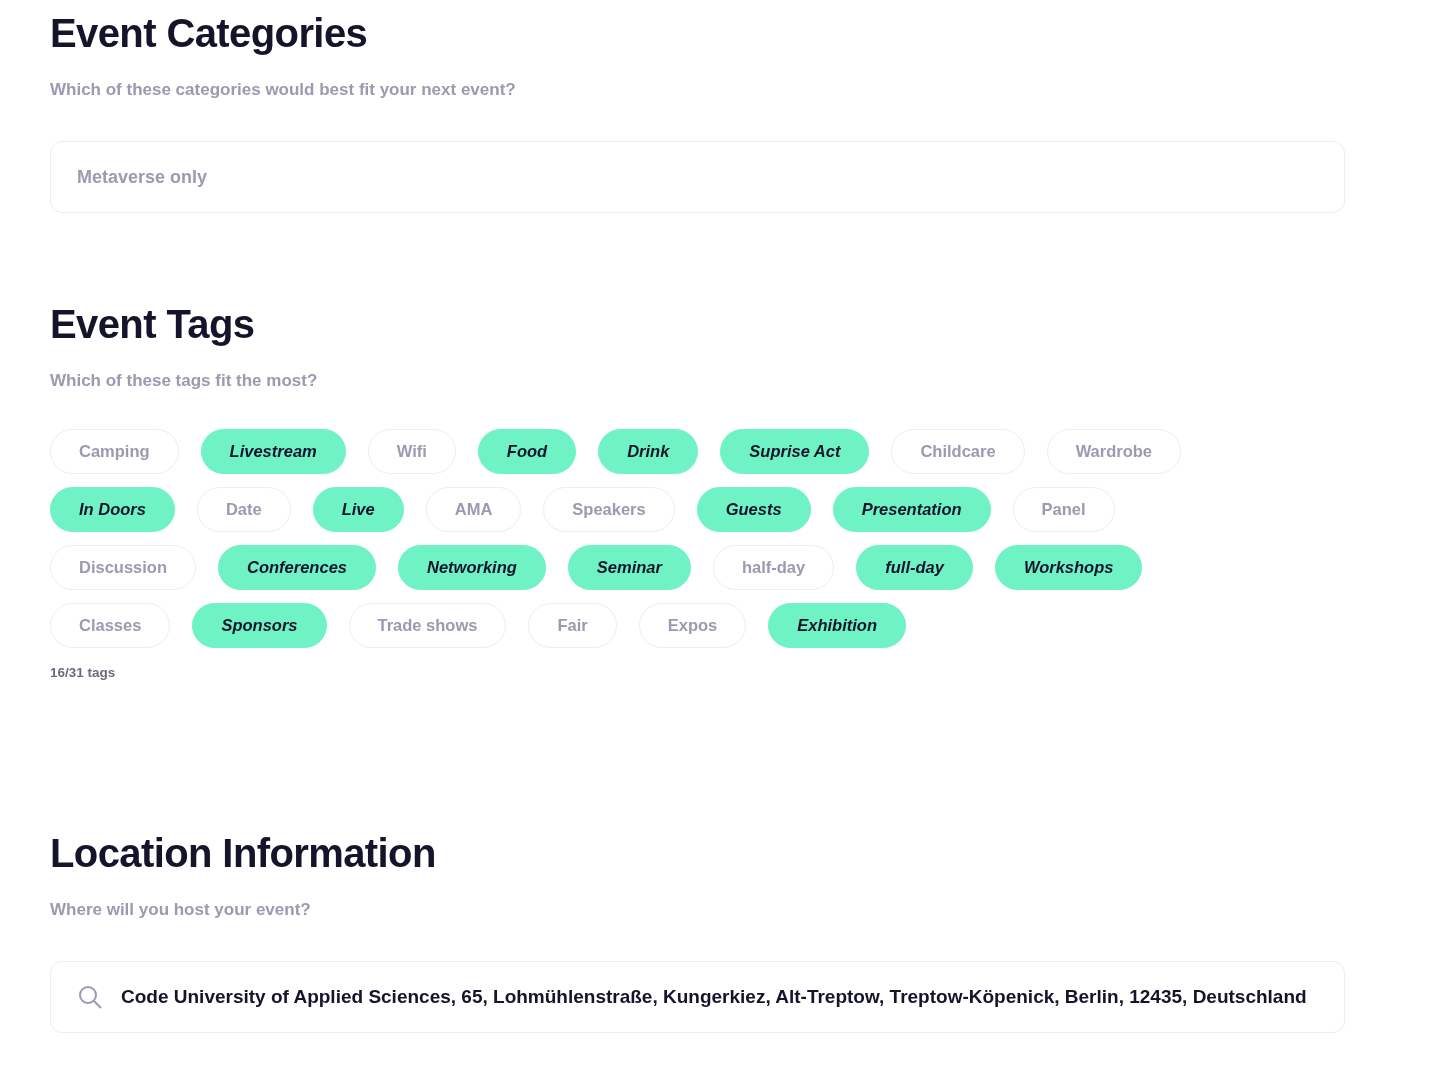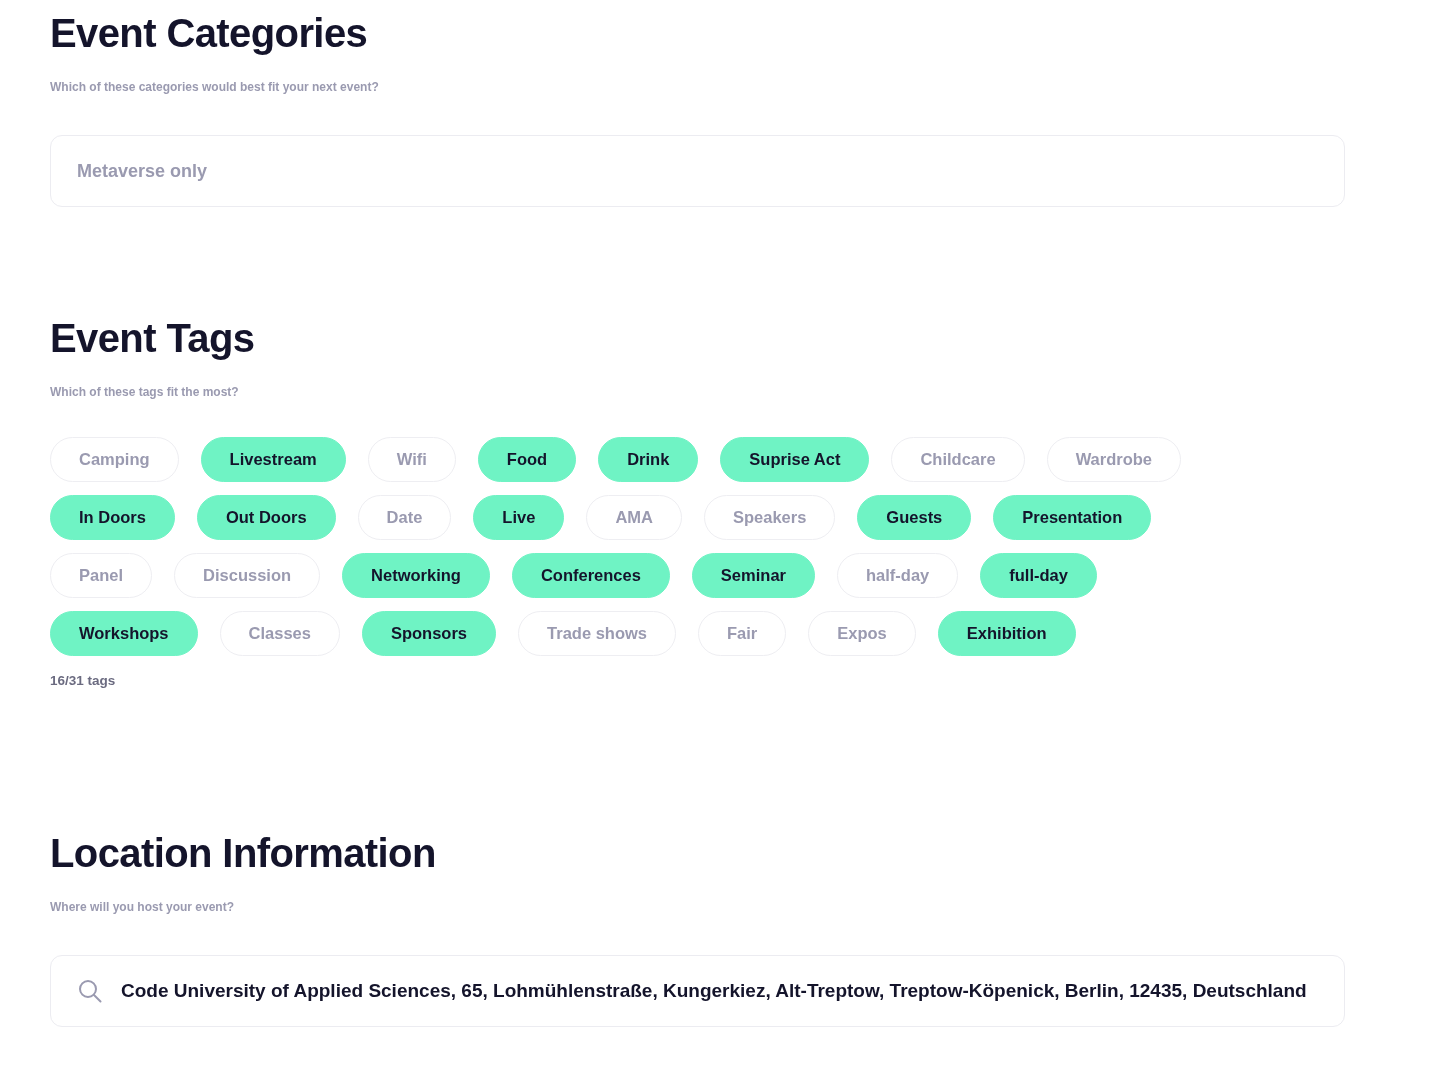--- a/index.html
+++ b/index.html
@@ -26,32 +26,32 @@
   
   .section-title {
     font-size: 40px;
     font-weight: bold;
     color: #14142b;
     letter-spacing: -0.6px;
     margin: 0;
     line-height: 1.05;
   }
   .section-sub {
-    font-size: 12px;
+    font-size: 17px;
     font-weight: bold;
     color: #9a9ab0;
     margin: 0;
     line-height: 1.2;
   }
 
   
   #categories-section { position: absolute; left: 50px; top: 12px; width: 1340px; }
   #categories-section .section-sub { margin-top: 26px; }
 
-  #tags-section { position: absolute; left: 50px; top: 317px; width: 1340px; }
+  #tags-section { position: absolute; left: 50px; top: 303px; width: 1340px; }
   #tags-section .section-sub { margin-top: 26px; }
 
   #location-section { position: absolute; left: 50px; top: 832px; width: 1340px; }
   #location-section .section-sub { margin-top: 26px; }
 
   
   .field-box {
     margin-top: 41px;
     width: 1295px;
     height: 72px;
@@ -106,20 +106,21 @@
   }
   .tag.off {
     background: #ffffff;
     border: 1px solid #eeeef2;
     color: #9a9ab0;
   }
   .tag.on {
     background: #6ff3c4;
     border: 1px solid #6ff3c4;
     color: #14142b;
+    font-style: italic;
   }
   .tag-counter {
     margin-top: 17px;
     font-size: 13.5px;
     font-weight: bold;
     color: #6b6b80;
   }
 </style>
 </head>
 <body>
@@ -142,31 +143,30 @@
     <div class="tags-wrap" id="tags-wrap">
         <div class="tag off">Camping</div>
         <div class="tag on">Livestream</div>
         <div class="tag off">Wifi</div>
         <div class="tag on">Food</div>
         <div class="tag on">Drink</div>
         <div class="tag on">Suprise Act</div>
         <div class="tag off">Childcare</div>
         <div class="tag off">Wardrobe</div>
         <div class="tag on">In Doors</div>
-        <div class="tag on">Out Doors</div>
         <div class="tag off">Date</div>
         <div class="tag on">Live</div>
         <div class="tag off">AMA</div>
         <div class="tag off">Speakers</div>
         <div class="tag on">Guests</div>
         <div class="tag on">Presentation</div>
         <div class="tag off">Panel</div>
         <div class="tag off">Discussion</div>
+        <div class="tag on">Conferences</div>
         <div class="tag on">Networking</div>
-        <div class="tag on">Conferences</div>
         <div class="tag on">Seminar</div>
         <div class="tag off">half-day</div>
         <div class="tag on">full-day</div>
         <div class="tag on">Workshops</div>
         <div class="tag off">Classes</div>
         <div class="tag on">Sponsors</div>
         <div class="tag off">Trade shows</div>
         <div class="tag off">Fair</div>
         <div class="tag off">Expos</div>
         <div class="tag on">Exhibition</div>

